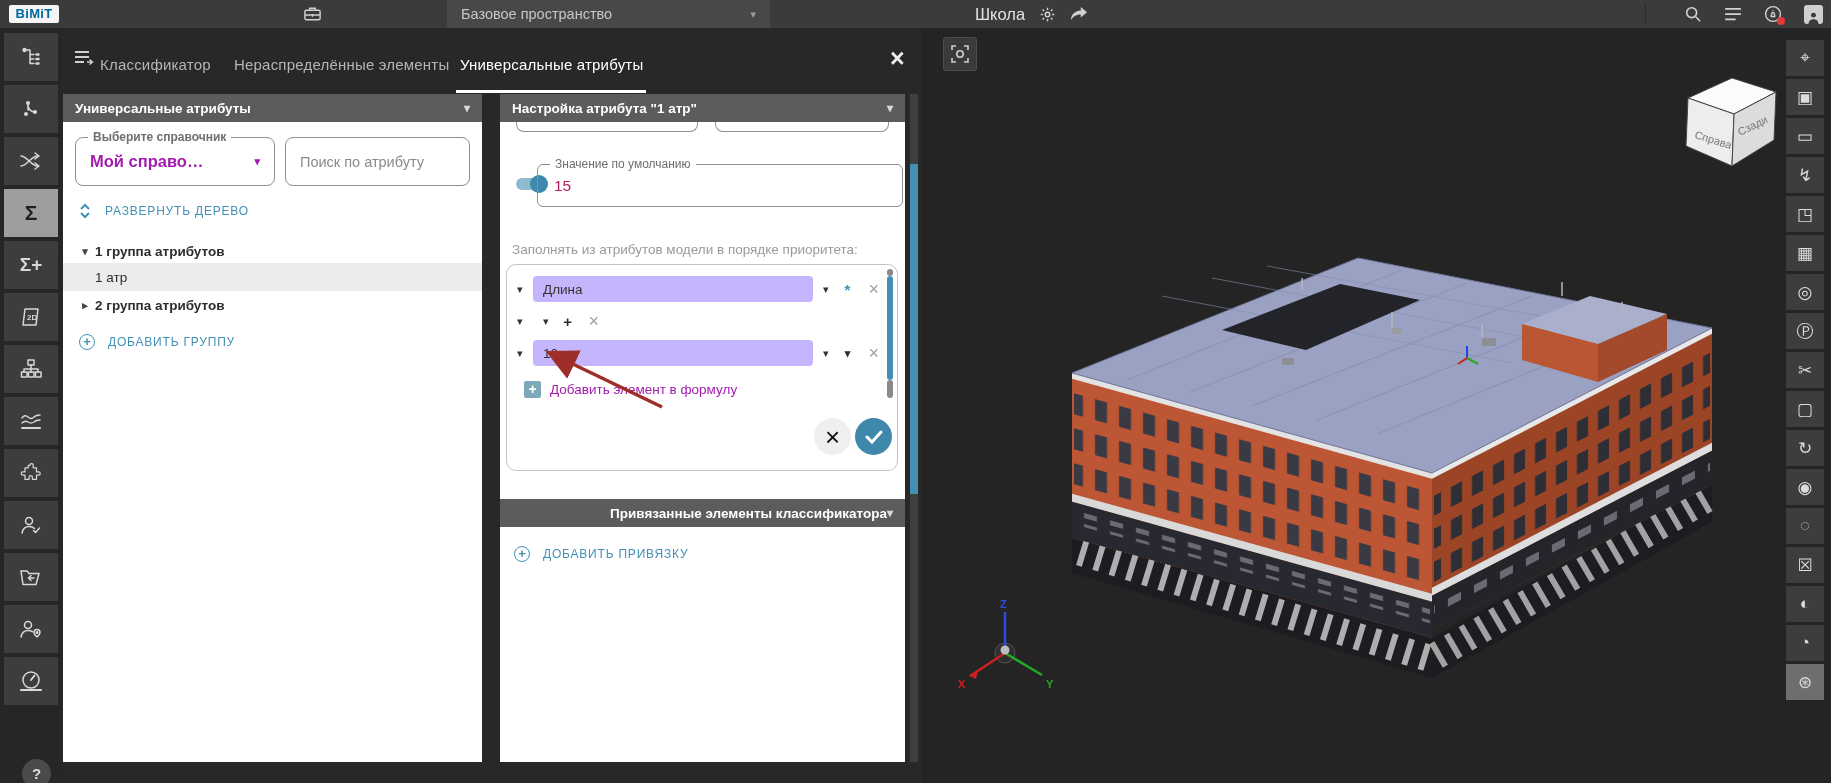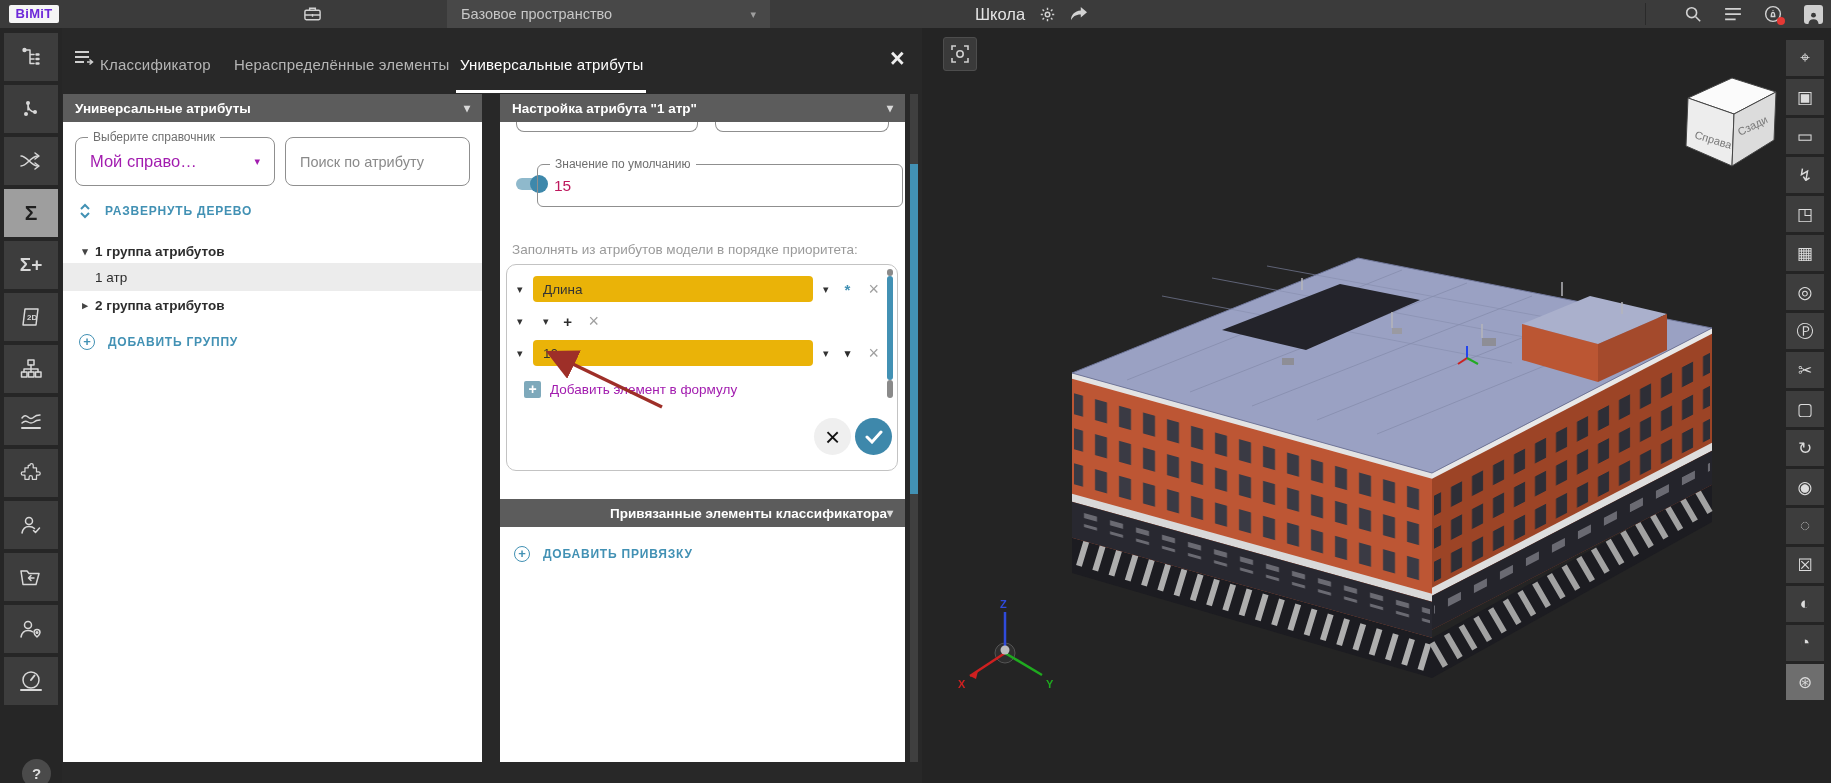--- a/index.html
+++ b/index.html
@@ -2,21 +2,21 @@
 <html><head>
 <meta charset="utf-8">
 <style>
   html,body{margin:0;padding:0;background:#1c1c1c;}
   *{box-sizing:border-box;font-family:"Liberation Sans",sans-serif;}
   #stage{position:relative;width:1831px;height:783px;overflow:hidden;background:#242424;}
   .t{position:absolute;}
   
   #topbar{left:0;top:0;width:1831px;height:28px;background:#3b3b3b;color:#d6d6d6;}
   .logo{left:9px;top:5px;width:50px;height:18px;background:#f5f5f5;border-radius:2px;
-        color:#6d28d9;font-weight:bold;font-size:13px;text-align:center;line-height:18px;letter-spacing:.3px;}
+        color:#0369a1;font-weight:bold;font-size:13px;text-align:center;line-height:18px;letter-spacing:.3px;}
   .ws{left:447px;top:0;width:323px;height:28px;background:#484848;display:flex;align-items:center;padding:0 14px;gap:10px;}
   .ws .lbl{color:#c7c7c7;font-size:14.5px;}
   .caret{display:inline-block;font-size:11px;color:#9f9f9f;line-height:1;}
   .proj{left:975px;top:0;height:28px;display:flex;align-items:center;gap:14px;color:#e4e4e4;}
   .proj .name{font-size:16.5px;}
   .tb-ico{color:#d2d2d2;display:flex;align-items:center;justify-content:center;}
   .tb-right{right:8px;top:0;height:28px;display:flex;align-items:center;gap:22px;}
   .avatar-box{width:19px;height:19px;background:#cfcfcf;border-radius:3px;display:flex;align-items:flex-end;justify-content:center;overflow:hidden;}
   .bell-wrap{position:relative;}
   .red-dot{position:absolute;right:-3px;bottom:-2px;width:8px;height:8px;border-radius:50%;background:#e53935;}
@@ -35,37 +35,37 @@
   .tab{font-size:15px;letter-spacing:.2px;top:28px;}
   .tab.active{color:#fff;}
   .tab-underline{height:2.5px;background:#fff;top:62px;}
   .burger{top:22px;left:12px;}
   .close-x{top:18px;left:828px;color:#eee;font-size:25px;line-height:1;font-weight:bold;}
   .panel{background:#fff;top:66px;height:668px;}
   .phead{height:28px;background:#5c5c5c;color:#fff;font-weight:bold;font-size:13.5px;
          display:flex;align-items:center;padding:0 12px;justify-content:space-between;}
   .phead .caret{color:#d9d9d9;font-size:12px;}
   .teal{color:#a21caf;}
-  .uclink{font-size:12px;font-weight:bold;letter-spacing:.8px;color:#4291b4;}
+  .uclink{font-size:12px;font-weight:normal;letter-spacing:.8px;color:#4291b4;}
   .fieldset{position:absolute;border:1px solid #8f8f8f;border-radius:8px;}
   .fieldset .legend{position:absolute;top:-8px;left:12px;background:#fff;padding:0 5px;font-size:12px;color:#6f6f6f;}
   .tree-row{position:absolute;left:0;width:100%;height:28px;display:flex;align-items:center;font-size:13.5px;color:#2d2d2d;}
   .tree-row .arr{width:20px;text-align:center;font-size:11px;color:#444;margin-left:12px;}
   .tree-row.bold{font-weight:bold;}
   .tree-row.sel{background:#ececec;}
   .plus-circle{width:16px;height:16px;border:1.6px solid #4291b4;border-radius:50%;color:#4291b4;
                font-size:13px;line-height:13px;text-align:center;font-weight:bold;}
   
   .cutbox{position:absolute;border:1px solid #8f8f8f;border-top:none;border-radius:0 0 8px 8px;}
   .toggle{position:absolute;width:30px;height:12px;background:#8fb9cc;border-radius:6px;}
   .toggle .knob{position:absolute;right:-2px;top:-3px;width:18px;height:18px;border-radius:50%;background:#3e88ab;}
   .formula-box{position:absolute;border:1px solid #c3c3c3;border-radius:10px;background:#fff;}
   .frow{position:absolute;height:26px;display:flex;align-items:center;}
   .frow .drag{font-size:11px;color:#333;width:16px;}
-  .frow .field{width:280px;height:26px;background:#eab308;border-radius:4px;font-size:13.5px;color:#333;
+  .frow .field{width:280px;height:26px;background:#c4b5fd;border-radius:4px;font-size:13.5px;color:#333;
                display:flex;align-items:center;padding:0 10px;}
   .frow .dd{font-size:11px;color:#333;margin-left:10px;}
   .frow .op{width:26px;text-align:center;font-size:15px;font-weight:bold;color:#2d2d2d;margin-left:6px;}
   .frow .op.mult{color:#4291b4;}
   .frow .rm{color:#a0a0a0;font-size:18px;margin-left:8px;line-height:1;}
   .plus-sq{position:absolute;width:17px;height:17px;background:#7ea9bb;border-radius:2px;color:#fff;
            font-size:14px;line-height:16px;text-align:center;font-weight:bold;}
   .round-btn{position:absolute;width:37px;height:37px;border-radius:50%;display:flex;align-items:center;justify-content:center;}
   .scroll-outer{left:848px;top:66px;width:8px;height:668px;background:#3f3f3f;}
   .scroll-outer .thumb{position:absolute;left:0;width:8px;background:#4291b4;}
@@ -236,21 +236,21 @@
       <span class="t tab active" style="left:398px">Универсальные атрибуты</span>
       <div class="t tab-underline" style="left:394px;width:190px"></div>
       <span class="t close-x">×</span>
     </div>
 
     <div class="panel t" style="left:1px;width:419px;">
       <div class="phead">
         <span>Универсальные атрибуты</span>
         <span class="caret">▾</span>
       </div>
-      <div class="fieldset" style="left:12px;top:43px;width:200px;height:49px;">
+      <div class="fieldset" style="left:12px;top:43px;width:200px;height:49px;font-weight:bold;">
         <span class="legend">Выберите справочник</span>
         <span class="teal" style="position:absolute;left:14px;top:14px;font-size:16.5px;">Мой справо…</span>
         <span class="caret teal" style="position:absolute;right:14px;top:18px;">▾</span>
       </div>
       <div class="fieldset" style="left:222px;top:43px;width:185px;height:49px;">
         <span style="position:absolute;left:14px;top:16px;font-size:14.5px;color:#8a8a8a;">Поиск по атрибуту</span>
       </div>
       <div style="position:absolute;left:16px;top:109px;display:flex;align-items:center;gap:14px;">
         <svg width="12" height="16" viewBox="0 0 12 16" fill="none" stroke="#4291b4" stroke-width="2">
           <path d="M2 6l4-4 4 4M2 10l4 4 4-4"></path>

